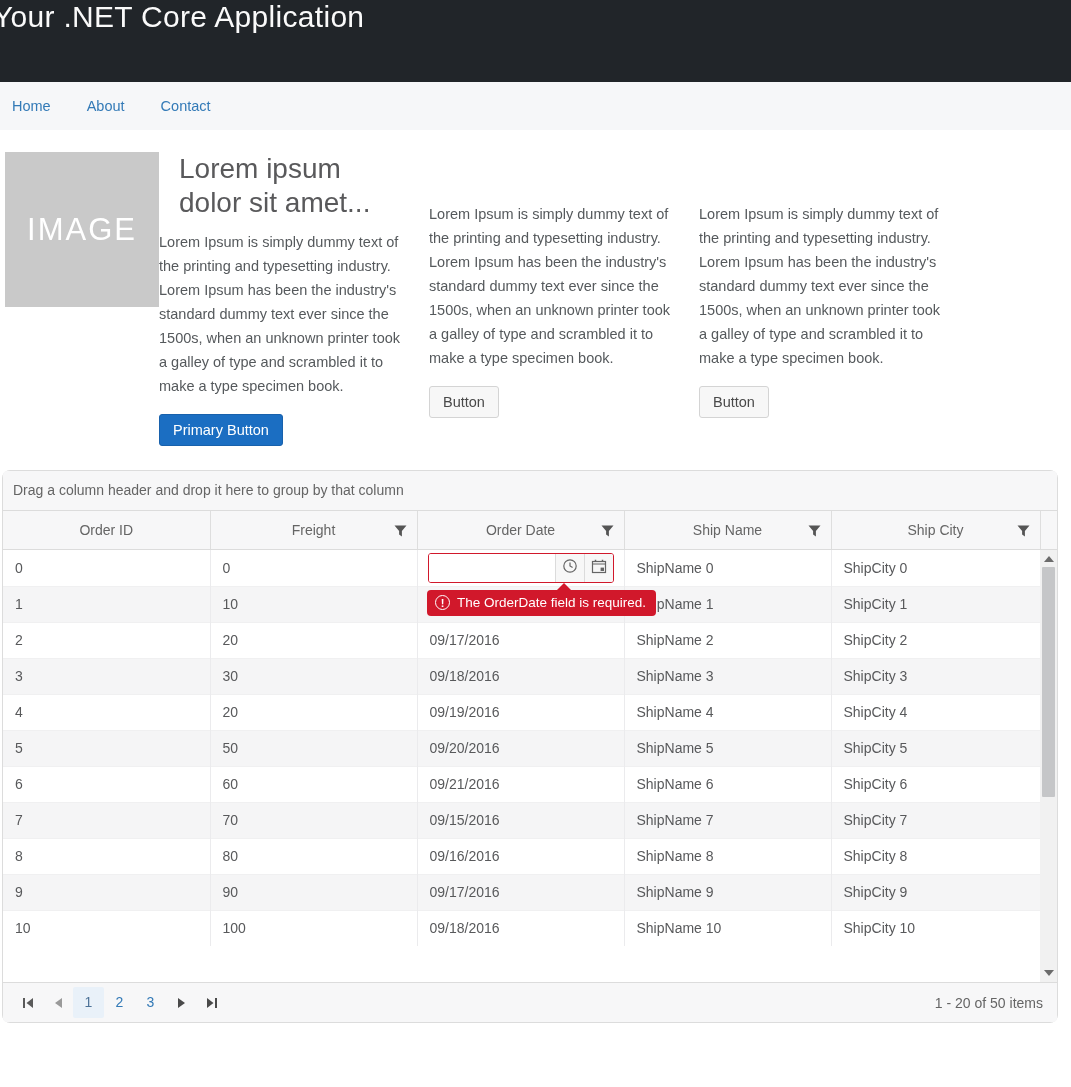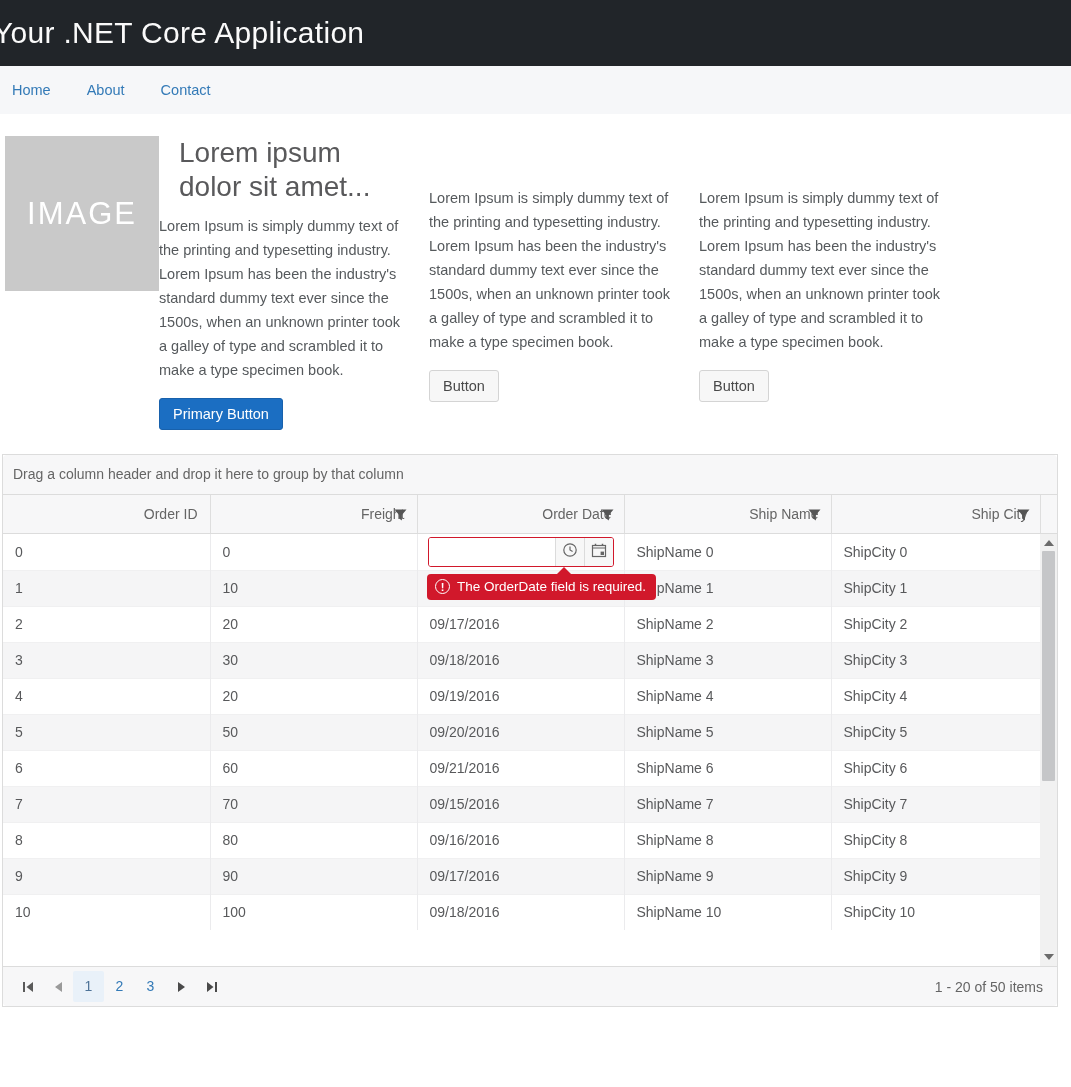--- a/index.html
+++ b/index.html
@@ -1,46 +1,46 @@
 <!DOCTYPE html>
 <html><head>
 <meta charset="utf-8">
 <style>
   * { margin:0; padding:0; box-sizing:border-box; }
   html,body { background:#fff; }
   body { font-family:"Liberation Sans", sans-serif; }
   .page { width:1071px; height:1087px; position:relative; overflow:hidden; background:#fff; }
 
   
-  .app-header { height:66px; background:var(--header_bg); overflow:hidden; display:flex; align-items:center; }
+  .app-header { height:82px; background:var(--header_bg); overflow:hidden; display:flex; }
   .app-header h1 { font-size:30px; font-weight:300; color:#fafafa; margin-left:-7px; letter-spacing:0.3px; white-space:nowrap; }
 
   
   .main-nav { height:48px; background:#f6f7f9; display:flex; align-items:center; padding-left:12px; gap:36px; }
   .main-nav a { color:var(--link); text-decoration:none; font-size:14.5px; cursor:pointer; }
 
   
   .hero { display:flex; margin:22px 0 0 5px; }
   .img-ph { width:154px; height:155px; background:#c9c9c9; color:#fff; display:flex; align-items:center; justify-content:center; font-size:31px; font-weight:300; letter-spacing:2px; flex:none; }
   .hero .col { width:250px; margin-right:20px; }
   .hero h2 { font-size:28px; line-height:34px; font-weight:300; color:#59595b;margin-left:20px; }
   .hero p { font-size:14.5px; line-height:24px; color:#55595c; margin-top:10px; }
   .col.plain { padding-top:50px; width:248px; margin-right:22px; }
   .col.plain p { margin-top:0; }
   .btn { display:inline-block; font-size:14.5px; border-radius:3px; padding:7px 13px; margin-top:16px; cursor:pointer; font-family:"Liberation Sans",sans-serif; }
   .btn-primary { background:var(--primary); border:1px solid #1861ac; color:#fff; }
   .btn-default { background:#f7f7f7; border:1px solid #d4d4d4; color:#494949; }
 
   
-  .grid { width:1056px; margin:24px 0 0 2px; border:1px solid #dcdcdc; border-radius:0; font-size:14px; color:#58595b; }
+  .grid { width:1056px; margin:24px 0 0 2px; border:1px solid #dcdcdc; border-radius:8px; font-size:14px; color:#58595b; }
   .group-bar { height:40px; background:#f7f7f8; border-bottom:1px solid #dcdcdc; line-height:39px; padding:0 10px; color:#656565; border-radius:4px 4px 0 0; }
   .ghead { background:#f7f7f8; border-bottom:1px solid #dcdcdc; }
   .ghead table, .gviewport table { border-collapse:collapse; table-layout:fixed; }
   .ghead table { width:1054px; }
-  .ghead th { height:38px; font-weight:400; color:#656565; text-align:right; padding:0 12px; position:relative; }
+  .ghead th { height:38px; font-weight:400; color:#656565; text-align:center; padding:0 12px; position:relative; }
   .ghead th + th { border-left:1px solid #dedede; }
   .funnel { position:absolute; right:10px; top:13px; cursor:pointer; }
 
   .gviewport { position:relative; height:432px; overflow:hidden; background:#fff; }
   .gviewport table { width:1037px; }
   .gviewport td { height:36px; padding:0 12px; color:#58595b; }
   .gviewport td + td { border-left:1px solid #ebebed; }
   .gviewport tr + tr td { border-top:1px solid #f0f0f1; }
   .gviewport tr:nth-child(even) { background:#f5f5f6; }
 

